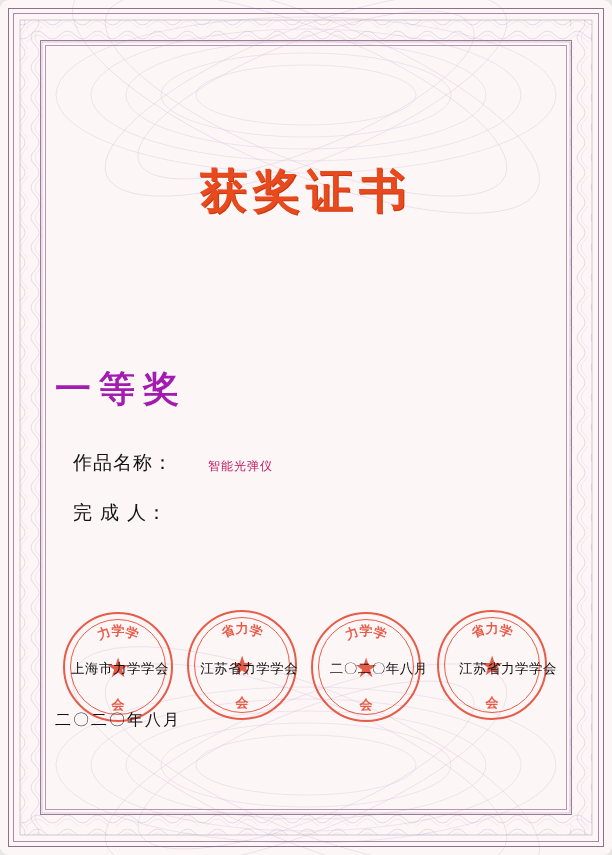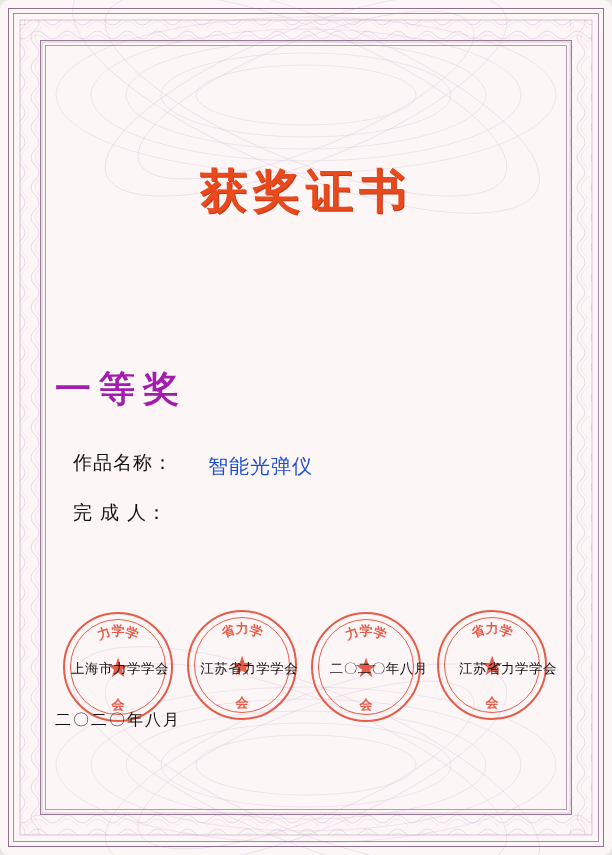--- a/index.html
+++ b/index.html
@@ -134,22 +134,22 @@
     font-size: 19px;
     letter-spacing: 1px;
     color: #111;
     flex: 0 0 auto;
     font-weight: 500;
   }
   .field-label.spaced {
     letter-spacing: 14px;
   }
   .field-value {
-    font-size: 20px;
-    color: #1d4ed8;
+    font-size: 12px;
+    color: #be185d;
     line-height: 27px;
     padding-top: 3px;
   }
   .names-line {
     white-space: pre;
     letter-spacing: 1px;
   }
 
   
   .seals {

